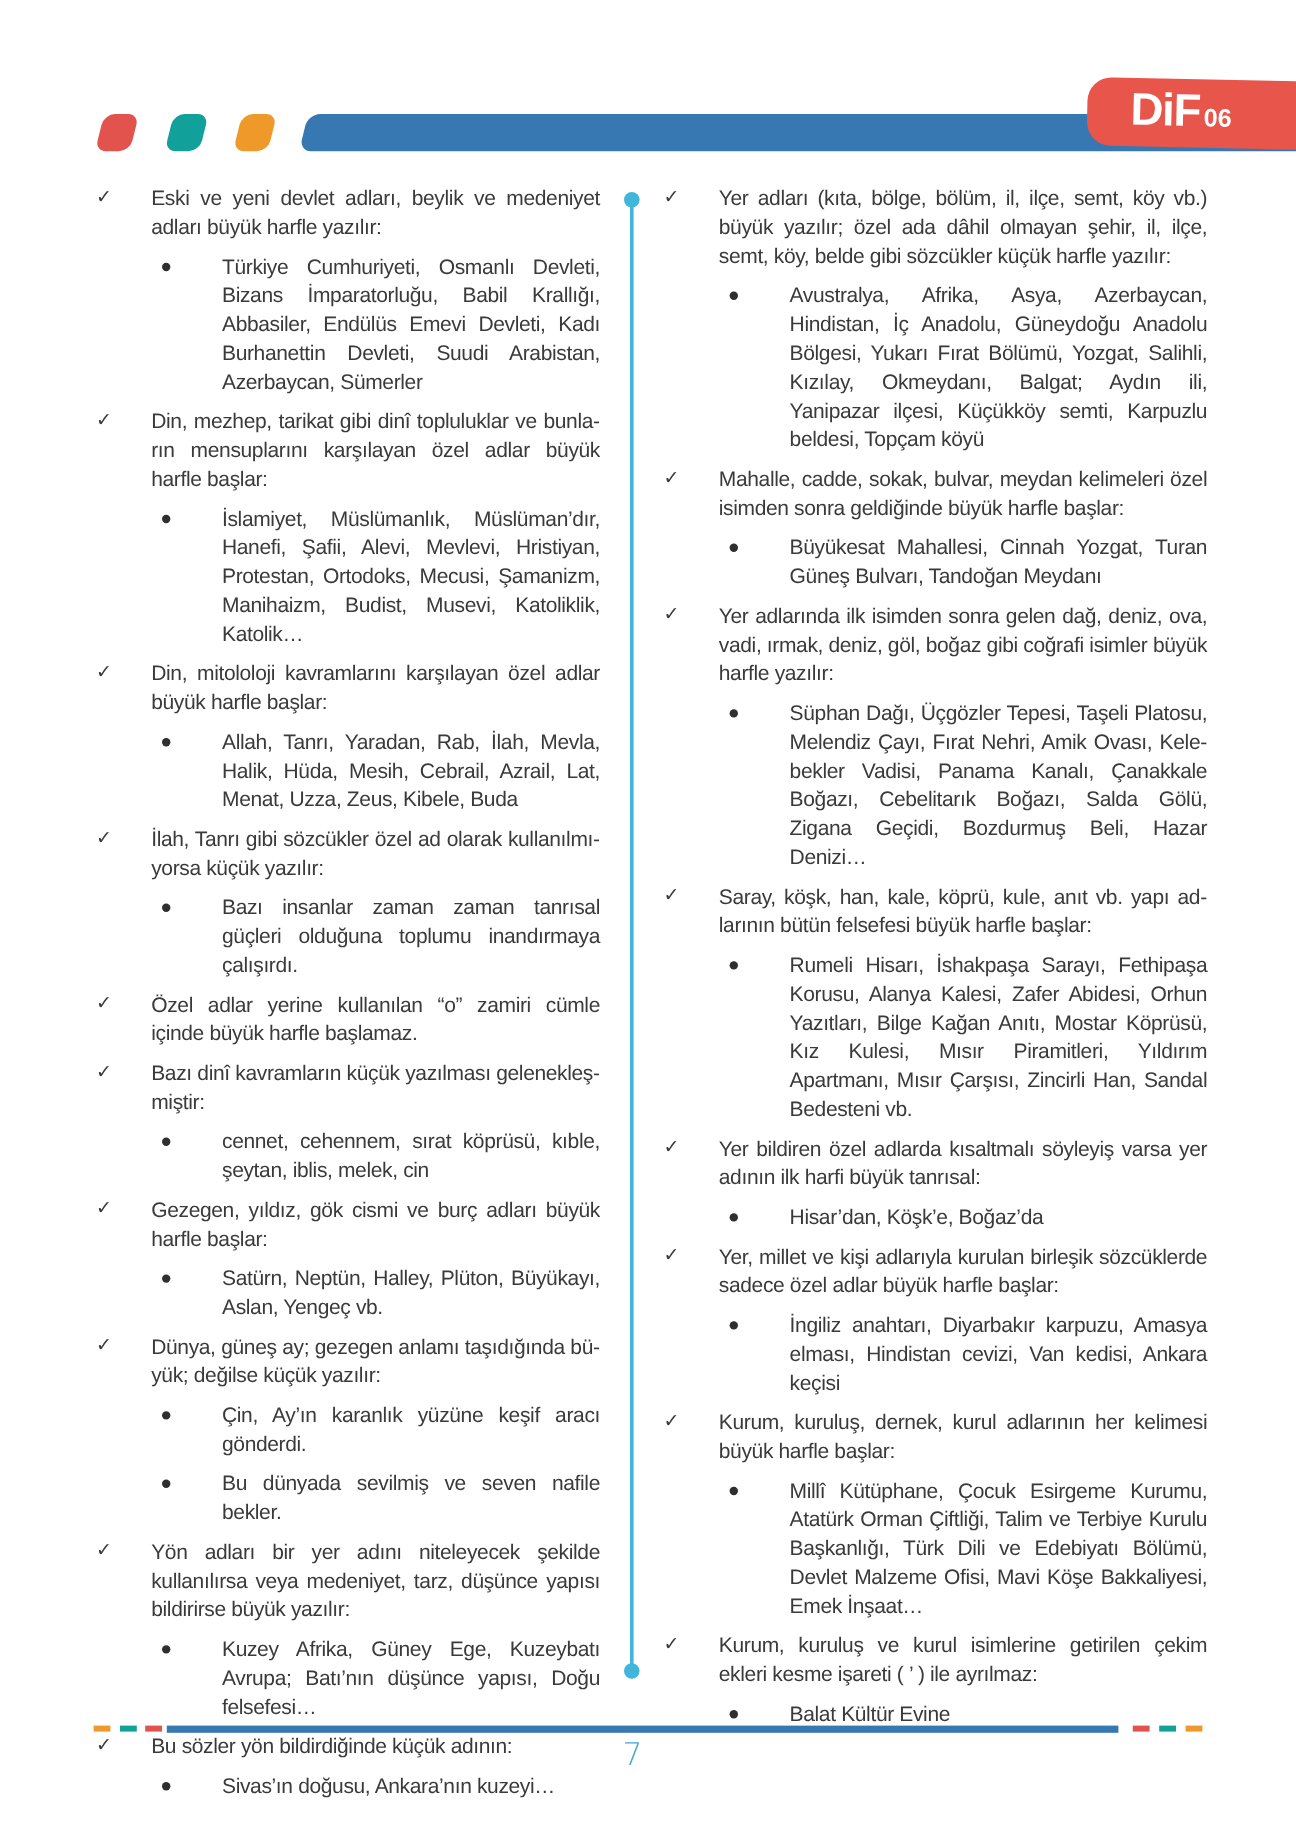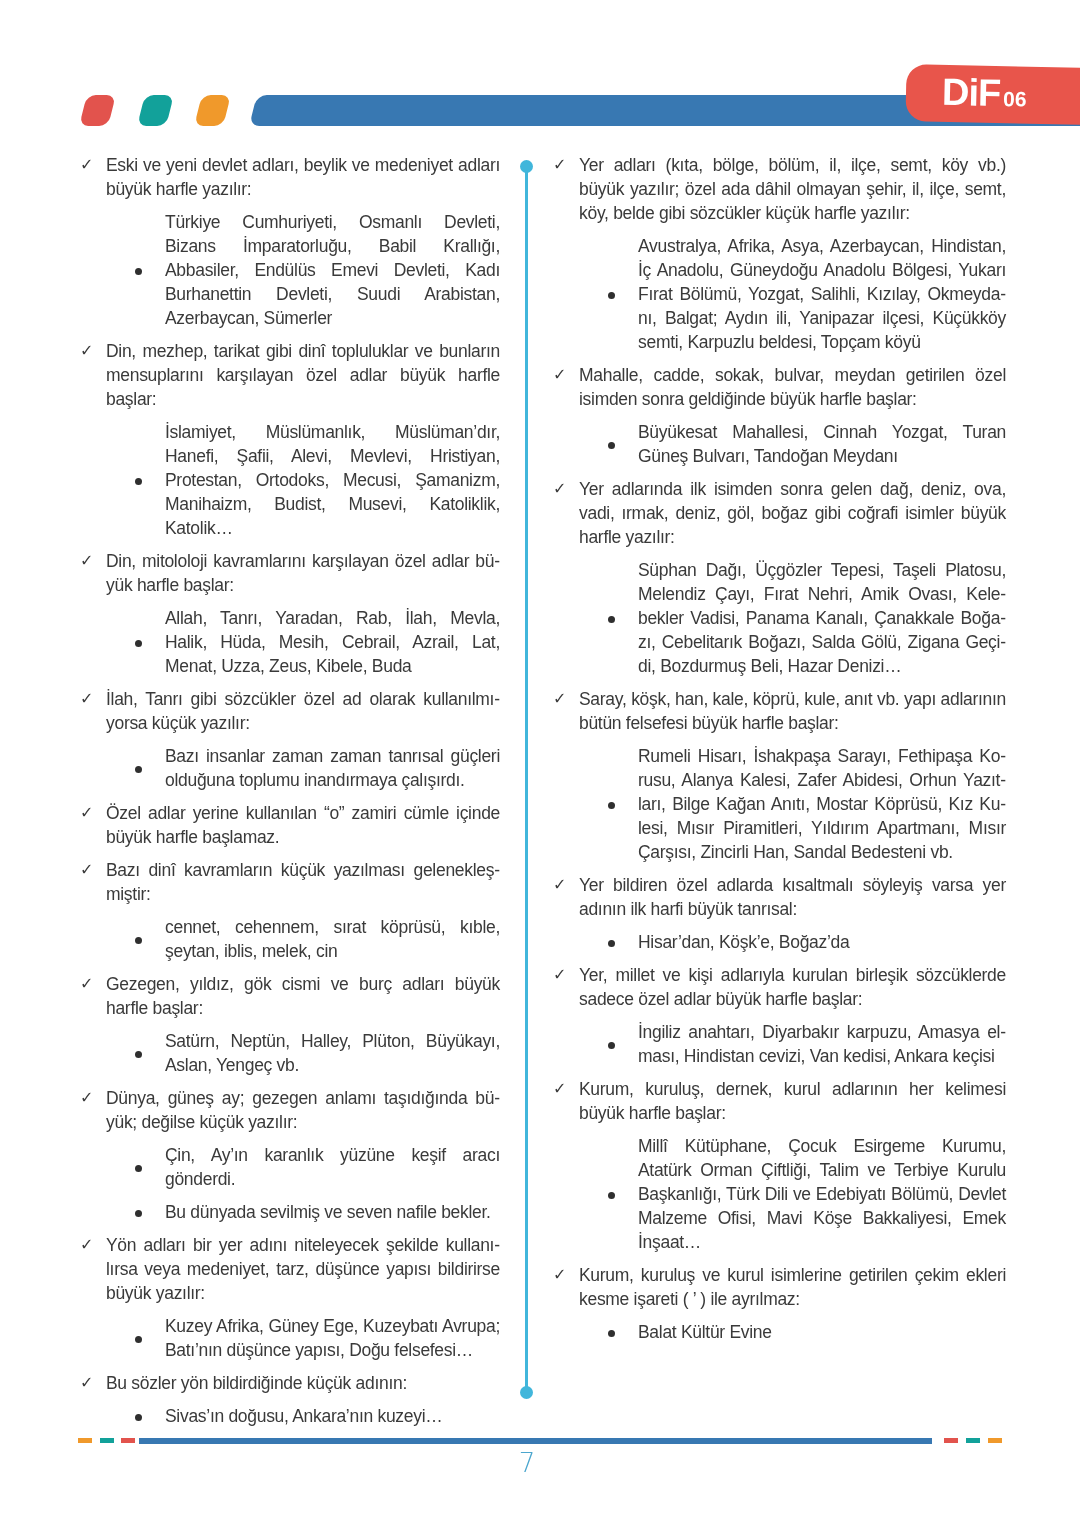--- a/index.html
+++ b/index.html
@@ -18,24 +18,24 @@
           padding-left:36px;box-sizing:border-box;color:#fff;}
   .banner .dif{font-size:38px;font-weight:bold;letter-spacing:-1px;line-height:55px;}
   .banner .num{font-size:21px;font-weight:bold;margin-left:3px;}
 
   
   .col{position:absolute;top:153px;font-size:17.5px;line-height:24px;letter-spacing:-0.3px;}
   .col.left{left:80px;width:420px;}
   .col.right{left:553px;width:453px;}
   .item{display:flex;margin-bottom:9px;}
   .item .marker{flex:0 0 26px;color:var(--c-text);font-size:16px;}
-  .item.bullet{padding-left:55px;align-items:center;}
+  .item.bullet{padding-left:55px;}
   .item.bullet .marker{flex:0 0 30px;}
   .dot{display:inline-block;width:7px;height:7px;border-radius:50%;background:#2f2f2f;margin-top:8px;}
-  .item-text{flex:1;text-align:justify;hyphens:manual;}
+  .item-text{flex:1;text-align:justify;hyphens:manual;margin-left:20px;}
 
   
   .divider{position:absolute;left:525px;top:166px;width:3px;height:1226px;background:var(--c-divider-blue);}
   .divider-dot{position:absolute;left:520px;width:13px;height:13px;border-radius:50%;background:var(--c-divider-blue);}
   .divider-dot.top{top:160px;}
   .divider-dot.bottom{top:1386px;}
 
   
   .f-dash{position:absolute;top:1438px;width:14px;height:5px;}
   .footer-bar{position:absolute;left:139px;top:1438px;width:793px;height:6px;background:var(--c-bar-blue);}
@@ -146,21 +146,21 @@
       <div class="item check">
         <span class="marker">✓</span>
         <div class="item-text">Yer adları (kıta, bölge, bölüm, il, ilçe, semt, köy vb.) büyük yazılır; özel ada dâhil olmayan şehir, il, ilçe, semt, köy, belde gibi sözcükler küçük harfle yazılır:</div>
       </div>
       <div class="item bullet">
         <span class="marker"><span class="dot"></span></span>
         <div class="item-text">Avustralya, Afrika, Asya, Azerbaycan, Hindistan, İç Anadolu, Güneydoğu Anadolu Bölgesi, Yukarı Fırat Bölümü, Yozgat, Salihli, Kızılay, Okmeyda­nı, Balgat; Aydın ili, Yanipazar ilçesi, Küçükköy semti, Karpuzlu beldesi, Topçam köyü</div>
       </div>
       <div class="item check">
         <span class="marker">✓</span>
-        <div class="item-text">Mahalle, cadde, sokak, bulvar, meydan getirilen özel isimden sonra geldiğinde büyük harfle başlar:</div>
+        <div class="item-text">Mahalle, cadde, sokak, bulvar, meydan kelimeleri özel isimden sonra geldiğinde büyük harfle başlar:</div>
       </div>
       <div class="item bullet">
         <span class="marker"><span class="dot"></span></span>
         <div class="item-text">Büyükesat Mahallesi, Cinnah Yozgat, Turan Güneş Bulvarı, Tandoğan Meydanı</div>
       </div>
       <div class="item check">
         <span class="marker">✓</span>
         <div class="item-text">Yer adlarında ilk isimden sonra gelen dağ, deniz, ova, vadi, ırmak, deniz, göl, boğaz gibi coğrafi isim­ler büyük harfle yazılır:</div>
       </div>
       <div class="item bullet">

